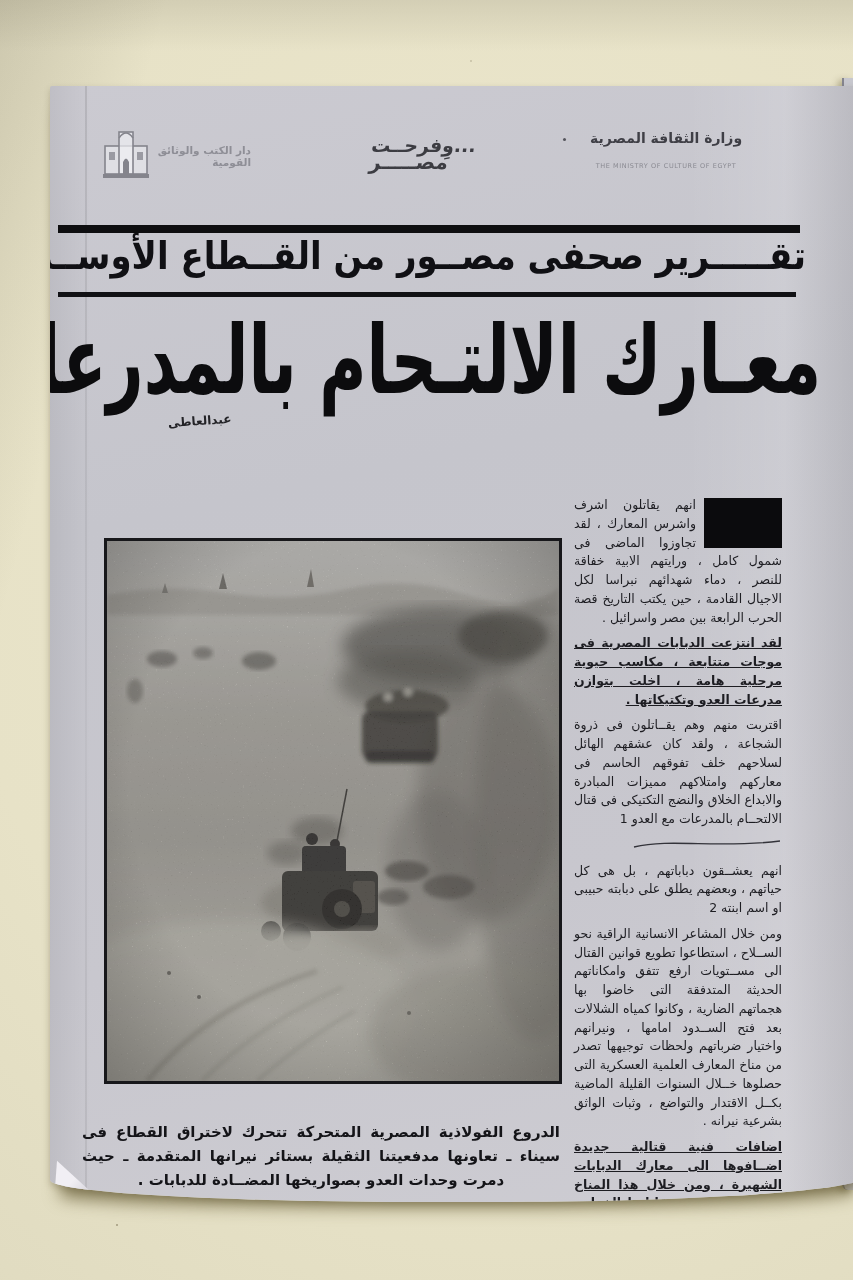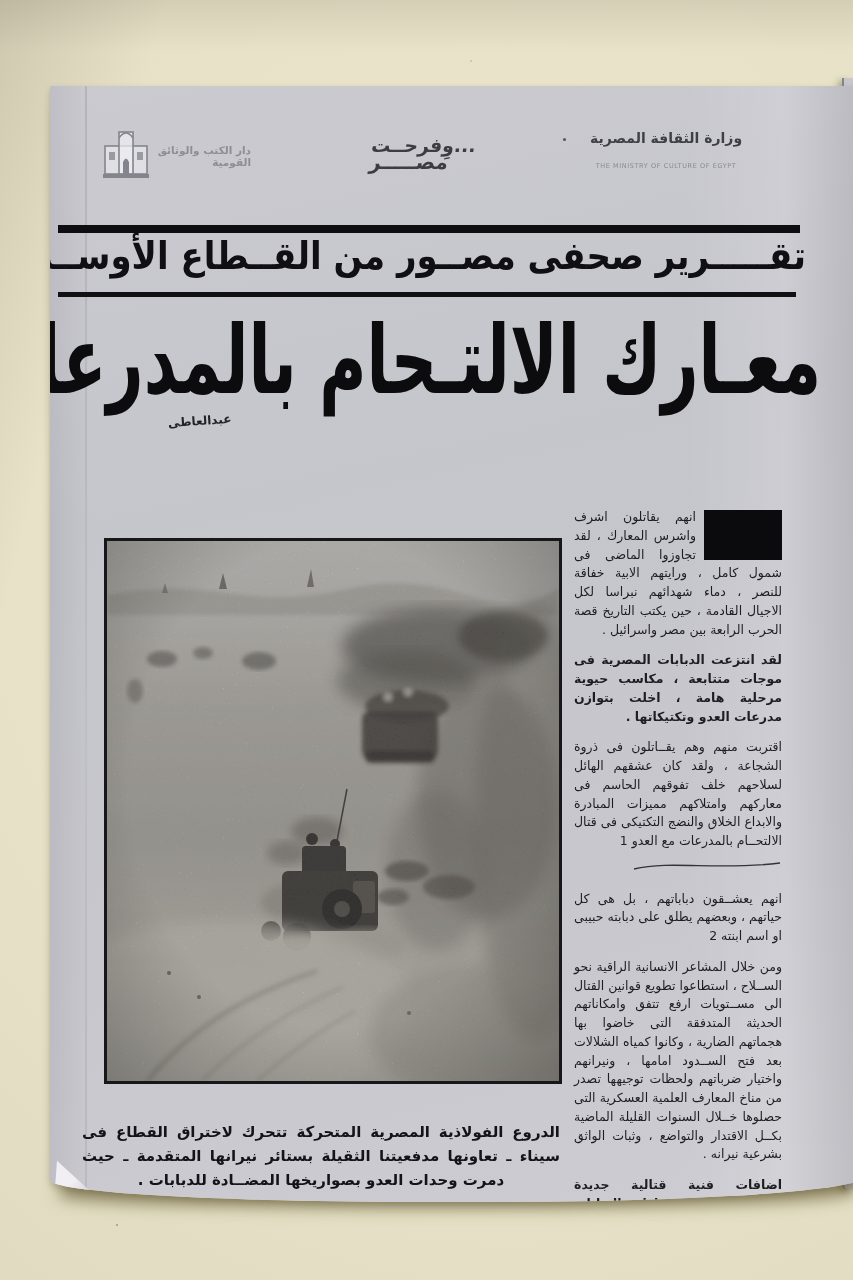--- a/index.html
+++ b/index.html
@@ -64,22 +64,22 @@
   .photo svg{display:block;width:100%;height:100%;}
 
   
   .caption{position:absolute;left:32px;top:1034px;width:478px;direction:rtl;
     font-size:15px;font-weight:700;color:#141418;line-height:1.6;
     text-align:justify;text-align-last:center;}
 
   
   .column{position:absolute;left:524px;top:410px;width:208px;direction:rtl;
     font-size:12.5px;line-height:1.5;color:#1d1d22;text-align:justify;}
-  .column p{margin:12px 0 7px 0;}
-  .column p.bold{font-weight:700;}
+  .column p{margin:0 0 7px 0;}
+  .column p.bold{font-weight:700;text-decoration:underline;}
   .dropcap{float:right;width:78px;height:50px;background:#0b0b0d;margin:2px 0 4px 8px;}
   .squiggle{margin:2px 0 6px 6px;}
 
   [data-interactable]{cursor:default;}
 </style>
 </head>
 <body>
 
 <div class="scene" data-interactable="false">
 

